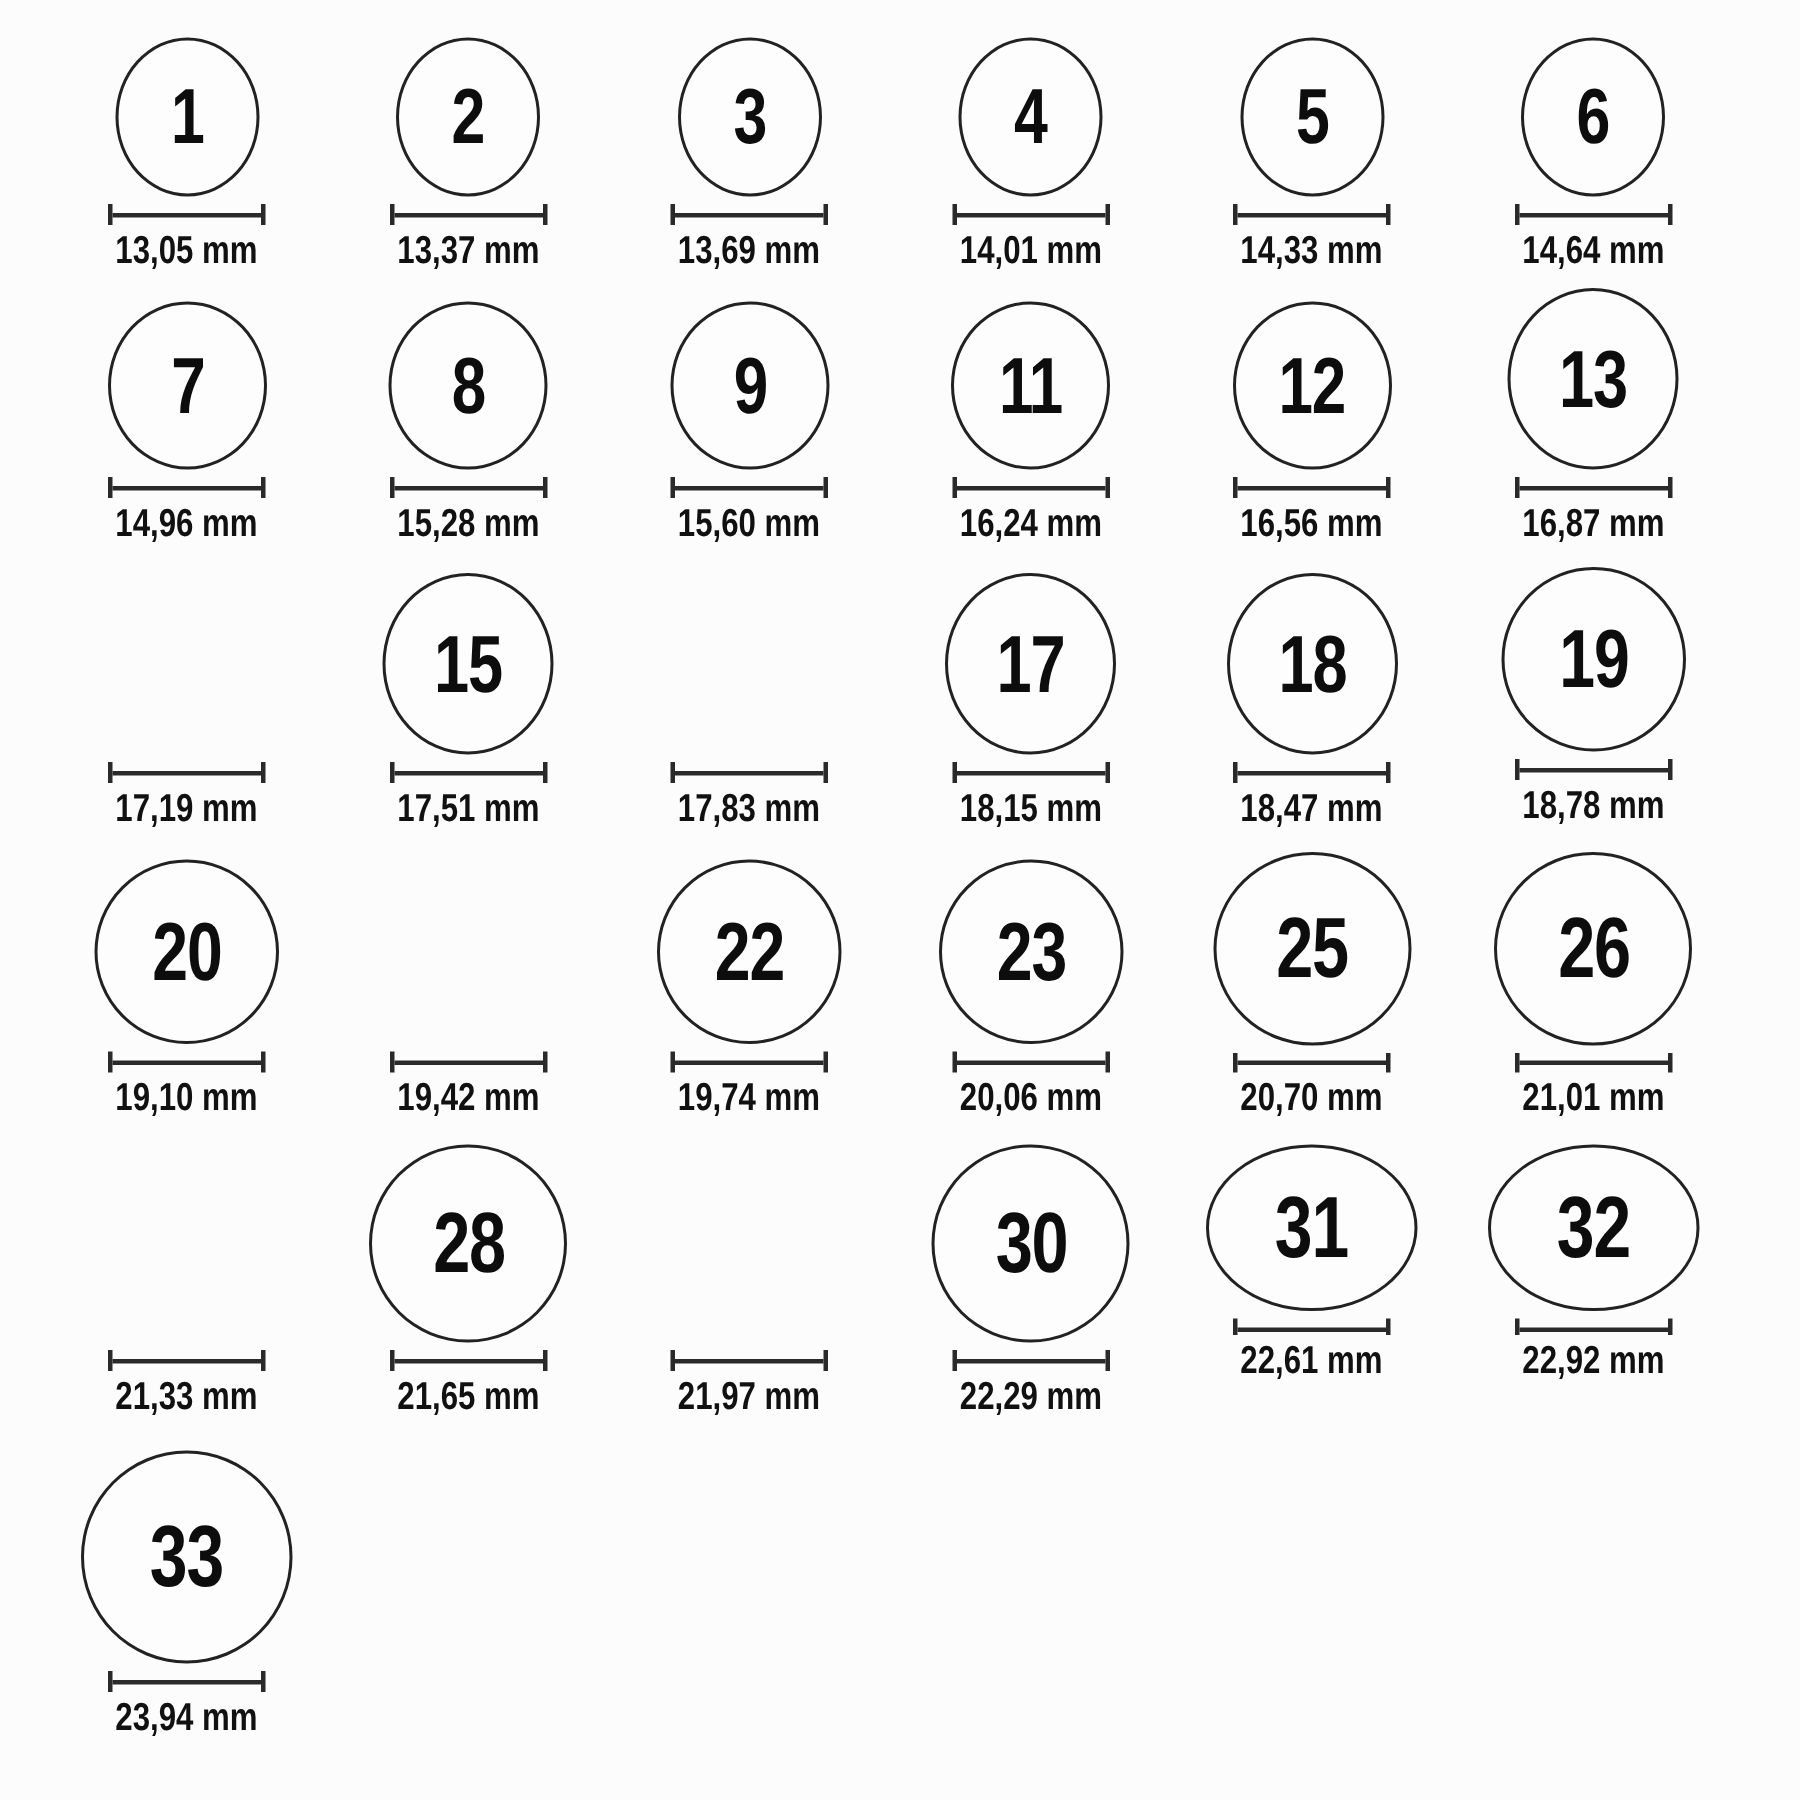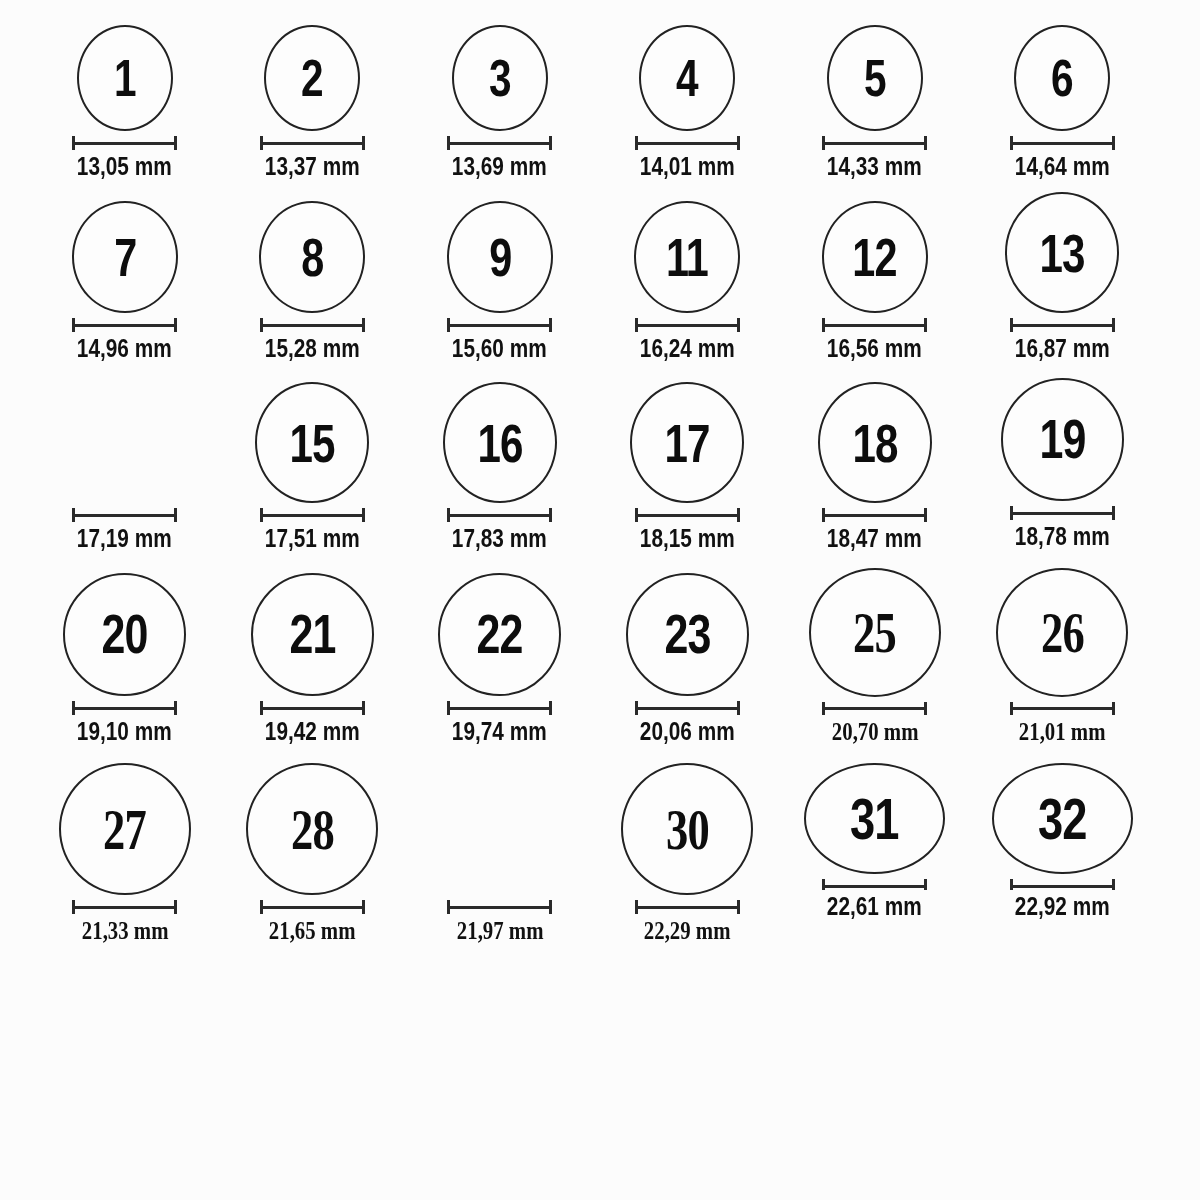--- a/index.html
+++ b/index.html
@@ -79,21 +79,21 @@
   .r0 .num { font-size: 52px; }
   .r1 .num { font-size: 53px; }
   .r2 .num { font-size: 54px; }
   .r3 .num { font-size: 55px; }
   .r4 .num { font-size: 57px; }
   .r5 .num { font-size: 58px; }
   .r0 { padding-bottom: 8px; }
   .r1 { padding-bottom: 14px; }
   .r2 { padding-bottom: 14px; align-items: center; }
   .r3 { padding-bottom: 16px; }
-  .r4 { padding-bottom: 16px; font-family: Liberation Serif, serif; }
+  .r4 { padding-bottom: 16px; }
   .r5 { padding-bottom: 40px; }
 </style>
 </head>
 <body>
 
 <main class="grid">
     <div class="cell r0">
       <div class="circle">
         <span class="num">1</span>
       </div>
@@ -182,23 +182,20 @@
       <div class="mlabel">17,19 mm</div>
     </div>
     <div class="cell r2">
       <div class="circle">
         <span class="num">15</span>
       </div>
       <div class="bar"></div>
       <div class="mlabel">17,51 mm</div>
     </div>
     <div class="cell r2">
-      <div class="circle">
-        <span class="num">16</span>
-      </div>
       <div class="bar"></div>
       <div class="mlabel">17,83 mm</div>
     </div>
     <div class="cell r2">
       <div class="circle">
         <span class="num">17</span>
       </div>
       <div class="bar"></div>
       <div class="mlabel">18,15 mm</div>
     </div>
@@ -217,23 +214,20 @@
       <div class="mlabel">18,78 mm</div>
     </div>
     <div class="cell r3">
       <div class="circle">
         <span class="num">20</span>
       </div>
       <div class="bar"></div>
       <div class="mlabel">19,10 mm</div>
     </div>
     <div class="cell r3">
-      <div class="circle">
-        <span class="num">21</span>
-      </div>
       <div class="bar"></div>
       <div class="mlabel">19,42 mm</div>
     </div>
     <div class="cell r3">
       <div class="circle">
         <span class="num">22</span>
       </div>
       <div class="bar"></div>
       <div class="mlabel">19,74 mm</div>
     </div>
@@ -252,23 +246,20 @@
       <div class="mlabel">20,70 mm</div>
     </div>
     <div class="cell r4">
       <div class="circle">
         <span class="num">26</span>
       </div>
       <div class="bar"></div>
       <div class="mlabel">21,01 mm</div>
     </div>
     <div class="cell r4">
-      <div class="circle">
-        <span class="num">27</span>
-      </div>
       <div class="bar"></div>
       <div class="mlabel">21,33 mm</div>
     </div>
     <div class="cell r4">
       <div class="circle">
         <span class="num">28</span>
       </div>
       <div class="bar"></div>
       <div class="mlabel">21,65 mm</div>
     </div>
@@ -289,14 +280,21 @@
       </div>
       <div class="bar"></div>
       <div class="mlabel">22,61 mm</div>
     </div>
     <div class="cell r5">
       <div class="circle">
         <span class="num">32</span>
       </div>
       <div class="bar"></div>
       <div class="mlabel">22,92 mm</div>
+    </div>
+    <div class="cell r5">
+      <div class="circle">
+        <span class="num">33</span>
+      </div>
+      <div class="bar"></div>
+      <div class="mlabel">23,94 mm</div>
     </div>
   </main>
 
 </body></html>

